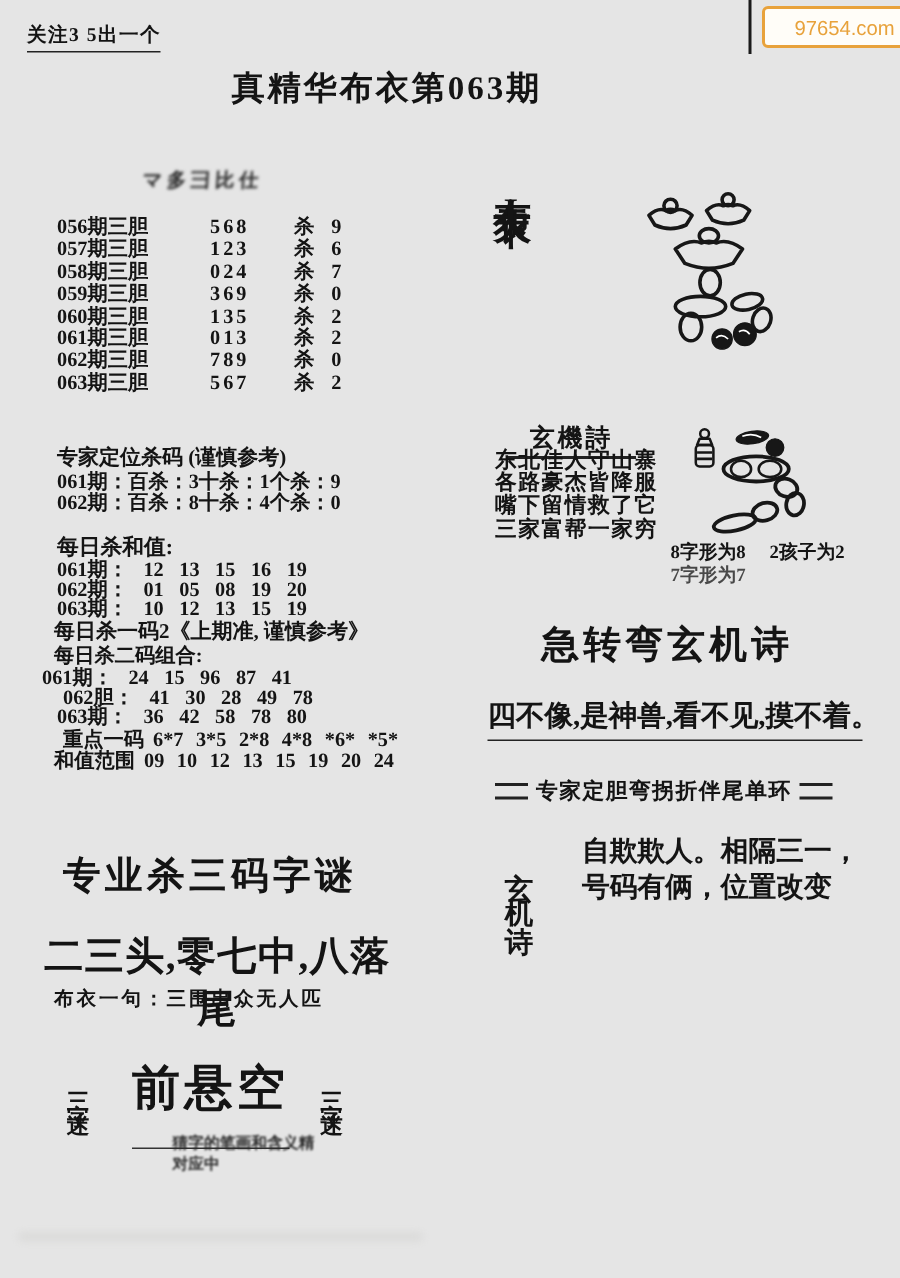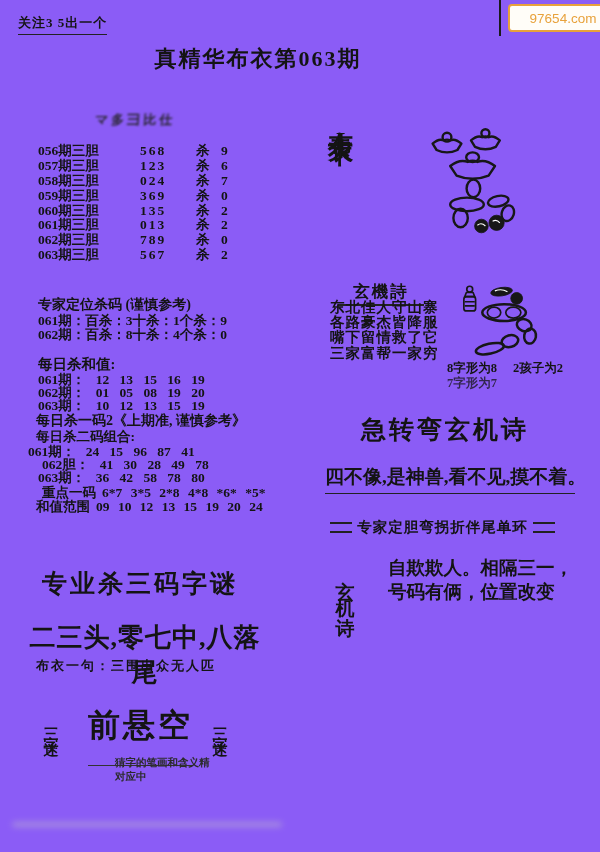--- a/index.html
+++ b/index.html
@@ -1,17 +1,17 @@
 <!DOCTYPE html>
 <html><head>
 <meta charset="utf-8">
 <style>
   html,body{margin:0;padding:0;}
   .page{
-    position:relative;width:600px;height:852px;background:#8b5cf6;
+    position:relative;width:600px;height:852px;background:#e5e5e5;
     font-family:"Liberation Serif","DejaVu Serif",serif;color:#141414;overflow:hidden;
   }
   .abs{position:absolute;}
   
   .watch{left:18px;top:14px;font-size:13px;font-weight:bold;letter-spacing:1px;
     border-bottom:1.5px solid #222;padding-bottom:2px;}
   .topline{left:499px;top:0;width:2px;height:36px;background:#1a1a1a;}
   .badge{left:508px;top:4px;width:86px;height:24px;border:2px solid #e8a23b;border-radius:4px;
     color:#e8a23b;font-size:13.5px;font-family:"Liberation Sans",sans-serif;
     display:flex;align-items:center;justify-content:center;background:#fffdf8;padding-left:10px;}

